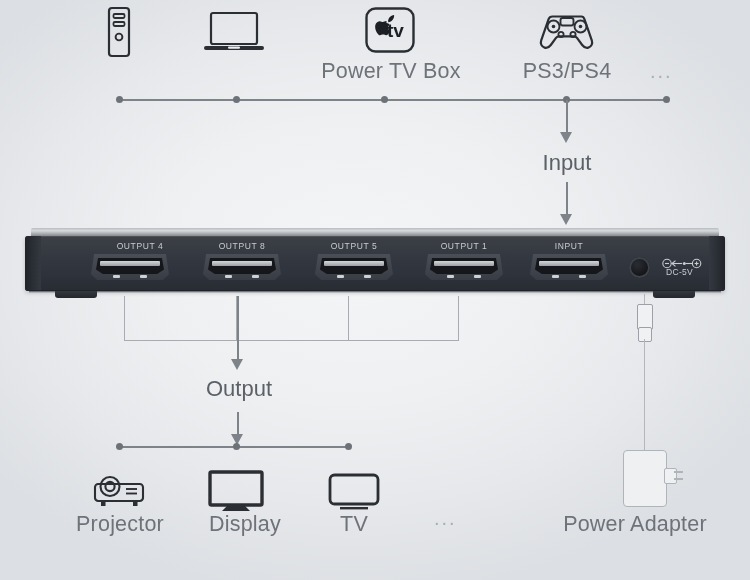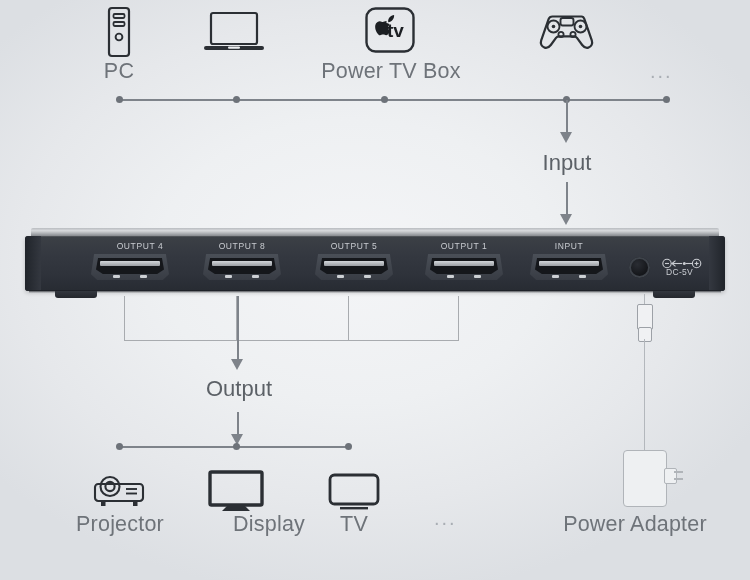--- a/index.html
+++ b/index.html
@@ -129,21 +129,20 @@
 <div id="stage">
 
   <div class="icon" style="left:101px;top:6px;">
     <svg width="36" height="52" viewBox="0 0 36 52">
       <rect x="8" y="2" width="20" height="48" rx="3" fill="none" stroke="#2b2f34" stroke-width="2.2"></rect>
       <rect x="12.5" y="8" width="11" height="4" rx="1.2" fill="none" stroke="#2b2f34" stroke-width="1.8"></rect>
       <rect x="12.5" y="16" width="11" height="4" rx="1.2" fill="none" stroke="#2b2f34" stroke-width="1.8"></rect>
       <circle cx="18" cy="31" r="3.4" fill="none" stroke="#2b2f34" stroke-width="1.9"></circle>
     </svg>
   </div>
-  <div class="dev-label" style="left:76px;top:59px;width:86px;">PC</div>
 
   <div class="icon" style="left:203px;top:11px;">
     <svg width="62" height="44" viewBox="0 0 62 44">
       <rect x="8" y="2" width="46" height="31" rx="2" fill="none" stroke="#2b2f34" stroke-width="2.2"></rect>
       <rect x="1" y="35" width="60" height="4" rx="2" fill="#2b2f34"></rect>
       <rect x="25" y="35.6" width="12" height="2.2" rx="1.1" fill="#eceef0"></rect>
     </svg>
   </div>
 
   <div class="icon" style="left:364px;top:6px;">
@@ -161,20 +160,21 @@
       <path d="M22.5 5.5h29c1.6 0 2.4 1.1 2.9 2.6l7.4 21.3c1.1 3.2-.4 6.4-3.4 7.2-2.6.7-4.7-.6-6.2-2.6l-5.2-7.1c-.8-1.1-1.8-1.6-3.1-1.6H29.1c-1.3 0-2.3.5-3.1 1.6l-5.2 7.1c-1.5 2-3.6 3.3-6.2 2.6-3-.8-4.5-4-3.4-7.2L18.6 8.1c.5-1.5 1.3-2.6 3.9-2.6z" fill="none" stroke="#2b2f34" stroke-width="2.2" stroke-linejoin="round"></path>
       <circle cx="23.5" cy="15.5" r="6" fill="none" stroke="#2b2f34" stroke-width="1.9"></circle>
       <circle cx="23.5" cy="15.5" r="1.8" fill="#2b2f34"></circle>
       <circle cx="50.5" cy="15.5" r="6" fill="none" stroke="#2b2f34" stroke-width="1.9"></circle>
       <circle cx="50.5" cy="15.5" r="1.8" fill="#2b2f34"></circle>
       <rect x="30.5" y="7" width="13" height="7.5" rx="2.2" fill="none" stroke="#2b2f34" stroke-width="1.9"></rect>
       <circle cx="31" cy="23.5" r="2.6" fill="none" stroke="#2b2f34" stroke-width="1.8"></circle>
       <circle cx="43" cy="23.5" r="2.6" fill="none" stroke="#2b2f34" stroke-width="1.8"></circle>
     </svg>
   </div>
+  <div class="dev-label" style="left:500px;top:59px;width:134px;">PS3/PS4</div>
 
   <div class="ellipsis" style="left:650px;top:60px;">...</div>
 
   <div class="bus" style="left:119px;top:99px;width:548px;"></div>
   <div class="dot" style="left:116px;top:96px;"></div>
   <div class="dot" style="left:233px;top:96px;"></div>
   <div class="dot" style="left:381px;top:96px;"></div>
   <div class="dot" style="left:563px;top:96px;"></div>
   <div class="dot" style="left:663px;top:96px;"></div>
 
@@ -281,21 +281,21 @@
     </svg>
   </div>
   <div class="dev-label" style="left:56px;top:512px;width:128px;">Projector</div>
 
   <div class="icon" style="left:207px;top:470px;">
     <svg width="58" height="42" viewBox="0 0 58 42">
       <rect x="3" y="2" width="52" height="33" rx="1.6" fill="none" stroke="#2b2f34" stroke-width="3.4"></rect>
       <path d="M20 36 h18 l5 5 h-28 z" fill="#2b2f34"></path>
     </svg>
   </div>
-  <div class="dev-label" style="left:185px;top:512px;width:120px;text-align:right;">Display</div>
+  <div class="dev-label" style="left:185px;top:512px;width:120px;">Display</div>
 
   <div class="icon" style="left:327px;top:473px;">
     <svg width="54" height="38" viewBox="0 0 54 38">
       <rect x="3" y="2" width="48" height="29" rx="4.5" fill="none" stroke="#2b2f34" stroke-width="2.8"></rect>
       <line x1="13" y1="35.2" x2="41" y2="35.2" stroke="#2b2f34" stroke-width="2.4"></line>
     </svg>
   </div>
   <div class="dev-label" style="left:314px;top:512px;width:80px;">TV</div>
 
   <div class="ellipsis" style="left:434px;top:507px;">...</div>

